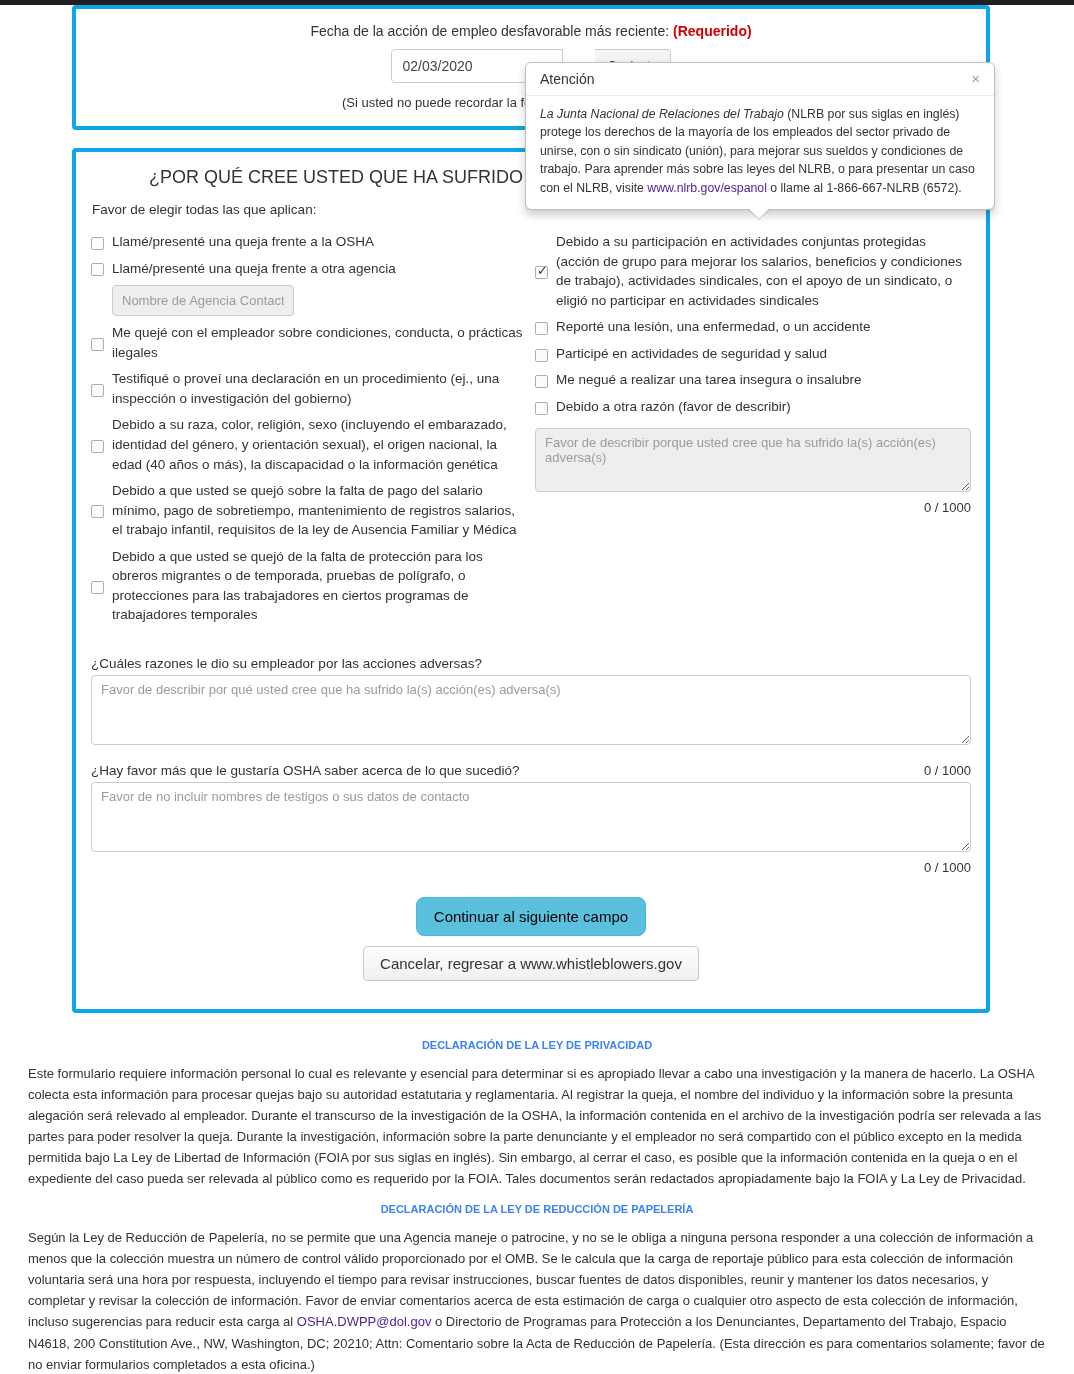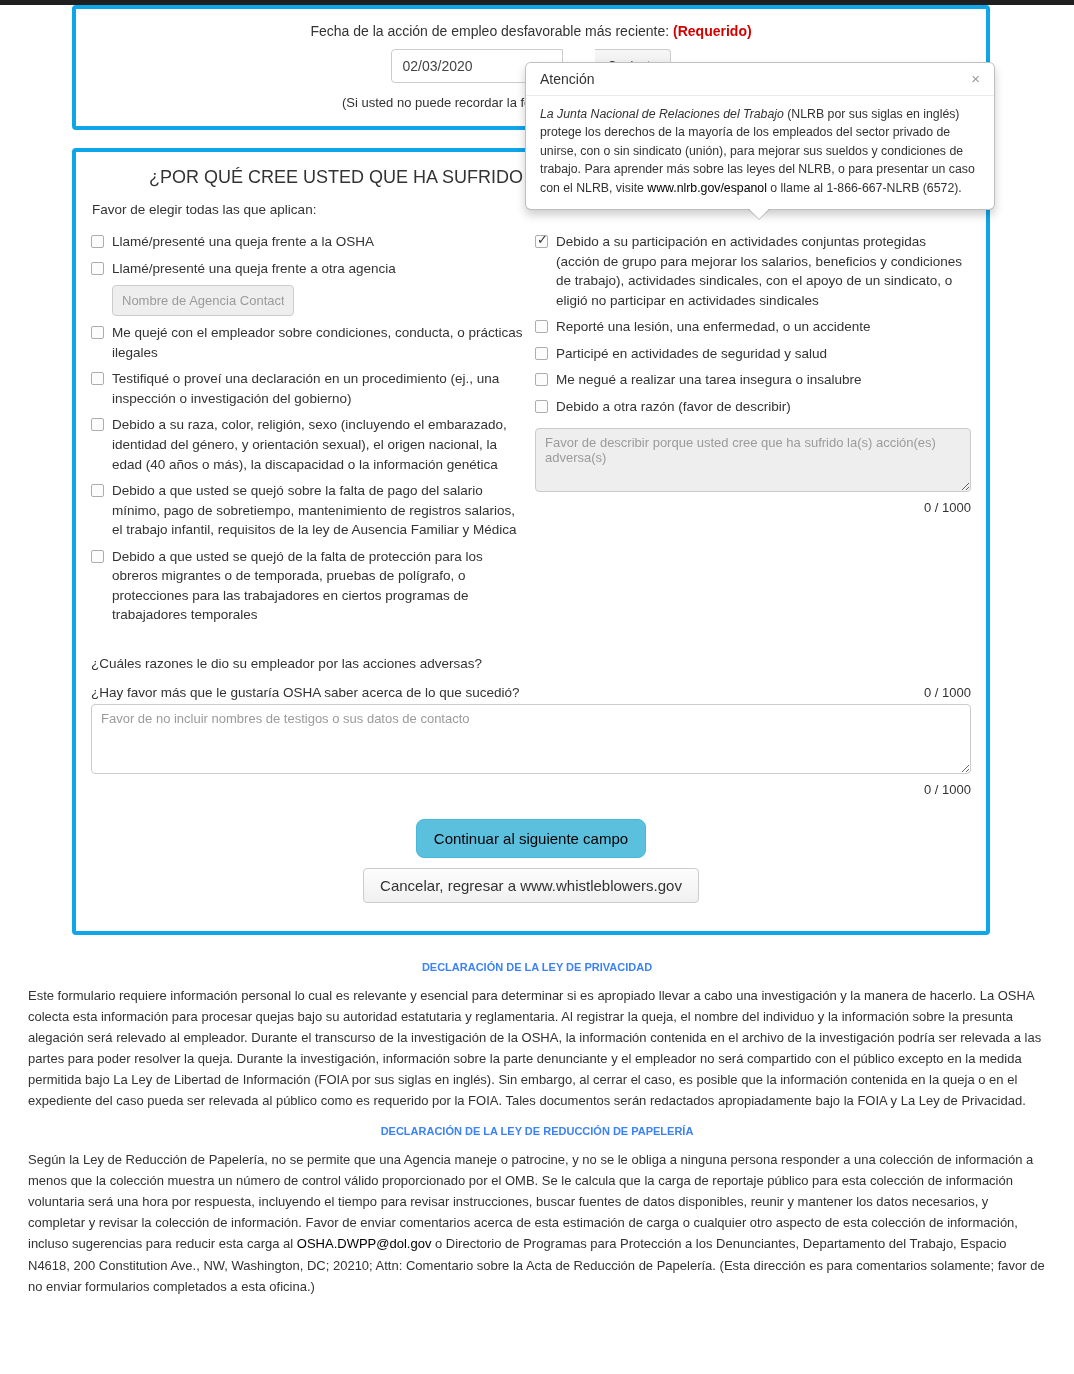--- a/index.html
+++ b/index.html
@@ -17,31 +17,31 @@
   .date-group { display:flex; justify-content:center;gap:32px; }
   .date-input { width:172px; height:34px; border:1px solid #ccc; border-radius:4px 0 0 4px; padding:6px 10px; font-size:14px; color:#444; font-family:inherit; }
   .conjunto-btn { height:34px; padding:0 12px; font-size:12.5px; color:#333; background:linear-gradient(#f7f7f7,#e7e7e7); border:1px solid #ccc; border-left:none; border-radius:0 4px 4px 0; cursor:pointer; font-family:inherit; }
   .date-note { font-size:13px; margin-top:12px; padding-left:256px; white-space:nowrap; overflow:hidden; }
 
   
   .popover { position:absolute; left:525px; top:62px; width:470px; background:#fff; border:1px solid rgba(0,0,0,.25); border-radius:6px; box-shadow:0 5px 10px rgba(0,0,0,.2); z-index:50; }
   .popover-title { padding:8px 14px; font-size:14px; color:#333; border-bottom:1px solid #ebebeb; border-radius:5px 5px 0 0; background:#fff; display:flex; justify-content:space-between; align-items:flex-start; }
   .popover-close { color:#9a9a9a; font-size:15px; line-height:1; cursor:pointer; }
   .popover-body { padding:9px 14px 12px; font-size:12.3px; line-height:1.5; color:#333; }
-  .popover-body a, .link { color:#000000; text-decoration:none; }
+  .popover-body a, .link { color:#4c1d95; text-decoration:none; }
   .popover-arrow { position:absolute; bottom:-11px; left:222px; width:0; height:0; border:11px solid transparent; border-top-color:rgba(0,0,0,.25); border-bottom:none; }
   .popover-arrow::after { content:""; position:absolute; left:-10px; top:-11px; width:0; height:0; border:10px solid transparent; border-top-color:#fff; border-bottom:none; }
 
   
   .reasons-card { margin-top:18px; padding:15px 15px 28px; }
   .reasons-title { font-size:18px; color:#333; margin:0 0 14px 58px; font-weight:400; }
   .instruction { font-size:13.5px; margin:0 0 8px 1px; }
   .cols { display:flex; justify-content:space-between; }
   .col { width:436px; }
-  .cb-item { display:flex; gap:8px; margin:7px 0; }
+  .cb-item { display:flex; gap:8px; margin:7px 0;align-items:center; }
   .cb { width:13px; height:13px; border:1px solid #adadad; border-radius:2px; background:#fcfcfc; flex:0 0 13px; margin-top:3px; position:relative; cursor:pointer; }
   .cb.checked::after { content:"\2713"; position:absolute; top:-4px; left:1px; font-size:13px; font-weight:bold; color:#2e2e2e; }
   .cb-label { font-size:13.5px; line-height:1.45; cursor:pointer; }
   .agency-input { display:block; margin:2px 0 6px 21px; width:182px; height:31px; background:#eee; border:1px solid #ccc; border-radius:4px; padding:5px 9px; font-size:13px; color:#555; font-family:inherit; }
   .agency-input::placeholder { color:#9b9b9b; }
   textarea { font-family:inherit; font-size:13px; color:#555; border:1px solid #ccc; border-radius:4px; padding:6px 9px; width:100%; resize:both; }
   textarea::placeholder { color:#9b9b9b; }
   .other-reason-ta { height:64px; background:#eee; margin-top:4px; }
   .counter { font-size:13px; text-align:right; margin-top:4px; color:#333; }
   .q-label { font-size:13.5px; margin-top:24px; margin-bottom:4px; }
@@ -141,20 +141,21 @@
       <div class="cb-item">
         <span class="cb"></span>
         <span class="cb-label">Debido a otra razón (favor de describir)</span>
       </div>
       <textarea class="other-reason-ta" readonly="" placeholder="Favor de describir porque usted cree que ha sufrido la(s) acción(es) adversa(s)" style=""></textarea>
       <div class="counter">0 / 1000</div>
     </div>
   </div>
 
   <div class="q-label">¿Cuáles razones le dio su empleador por las acciones adversas?</div>
+  <textarea class="big-ta" placeholder="Favor de describir por qué usted cree que ha sufrido la(s) acción(es) adversa(s)" style=""></textarea>
 
   <div class="label-counter-row">
     <div class="q-label">¿Hay favor más que le gustaría OSHA saber acerca de lo que sucedió?</div>
     <div class="counter">0 / 1000</div>
   </div>
   <textarea class="big-ta" placeholder="Favor de no incluir nombres de testigos o sus datos de contacto" style=""></textarea>
   <div class="counter">0 / 1000</div>
 
   <div class="btn-row">
     <button class="continue-btn">Continuar al siguiente campo</button><br>

